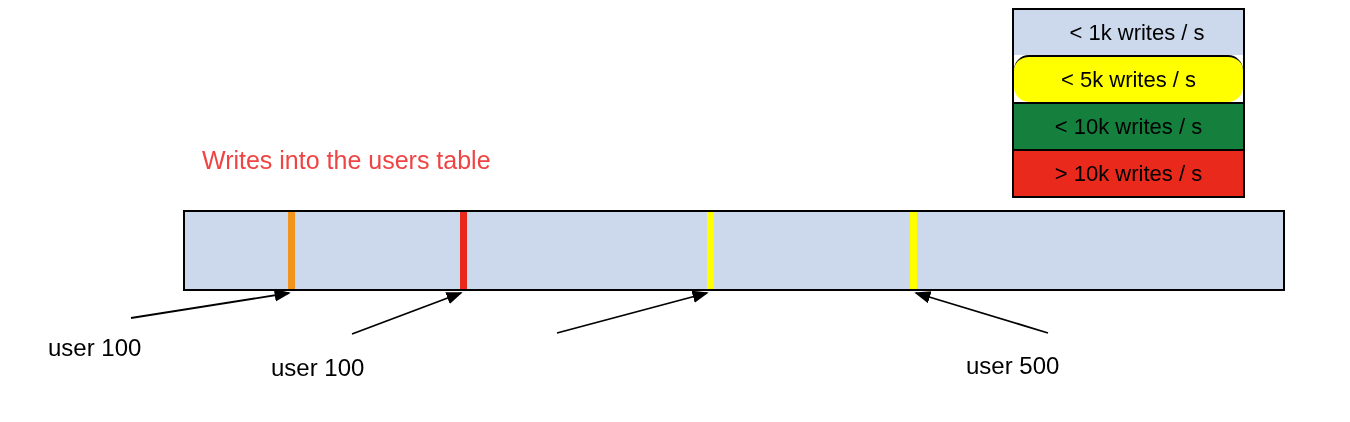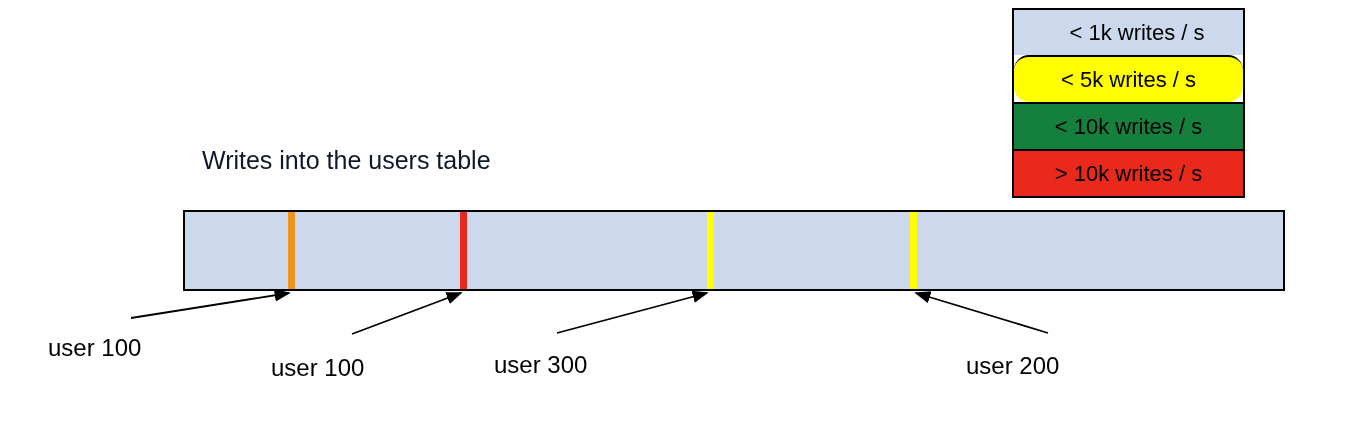--- a/index.html
+++ b/index.html
@@ -13,21 +13,21 @@
     width: 1350px;
     height: 422px;
     background: #ffffff;
     overflow: hidden;
   }
   .title {
     position: absolute;
     left: 202px;
     top: 146px;
     font-size: 25px;
-    color: #0f172a;
+    color: #ef4444;
     white-space: nowrap;
   }
   .legend {
     position: absolute;
     left: 1012px;
     top: 8px;
     width: 233px;
     border: 2px solid #000000;
     box-sizing: border-box;
   }
@@ -109,15 +109,14 @@
     <g id="arrows">
         <line x1="131" y1="318" x2="289" y2="293" stroke="#000000" stroke-width="1.8" marker-end="url(#ah)"></line>
         <line x1="352" y1="334" x2="461" y2="293" stroke="#000000" stroke-width="1.8" marker-end="url(#ah)"></line>
         <line x1="557" y1="333" x2="707" y2="293" stroke="#000000" stroke-width="1.8" marker-end="url(#ah)"></line>
         <line x1="1048" y1="333" x2="916" y2="293" stroke="#000000" stroke-width="1.8" marker-end="url(#ah)"></line>
       </g>
   </svg>
 
 <div class="user-label" style="left: 48px; top: 334px;">user 100</div>
     <div class="user-label" style="left: 271px; top: 354px;">user 100</div>
-    <div class="user-label" style="left: 494px; top: 351px;">user 300</div>
-    <div class="user-label" style="left: 966px; top: 352px;">user 200</div>
+    <div class="user-label" style="left: 966px; top: 352px;">user 500</div>
   </div>
 
 </body></html>

